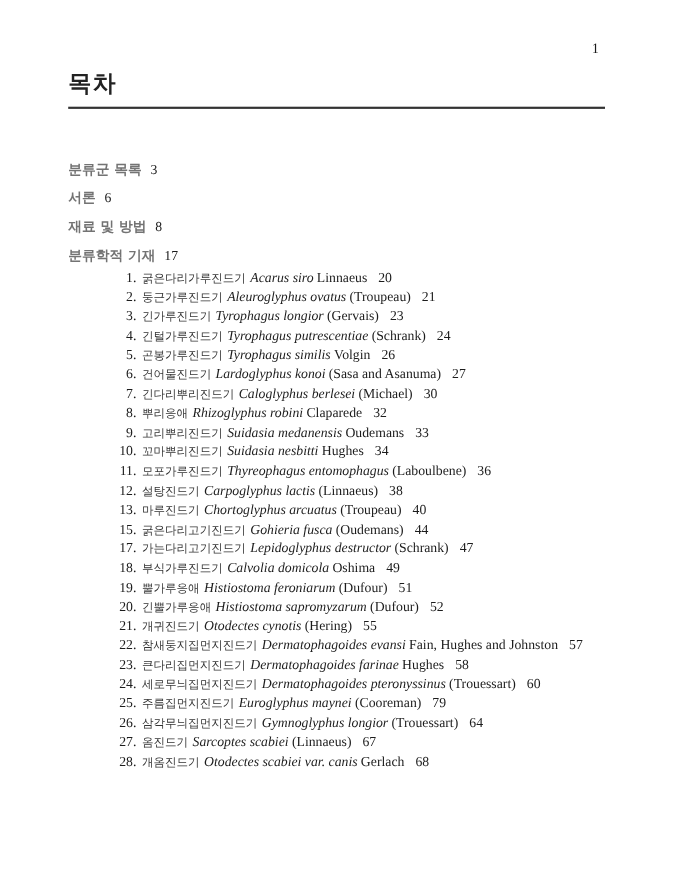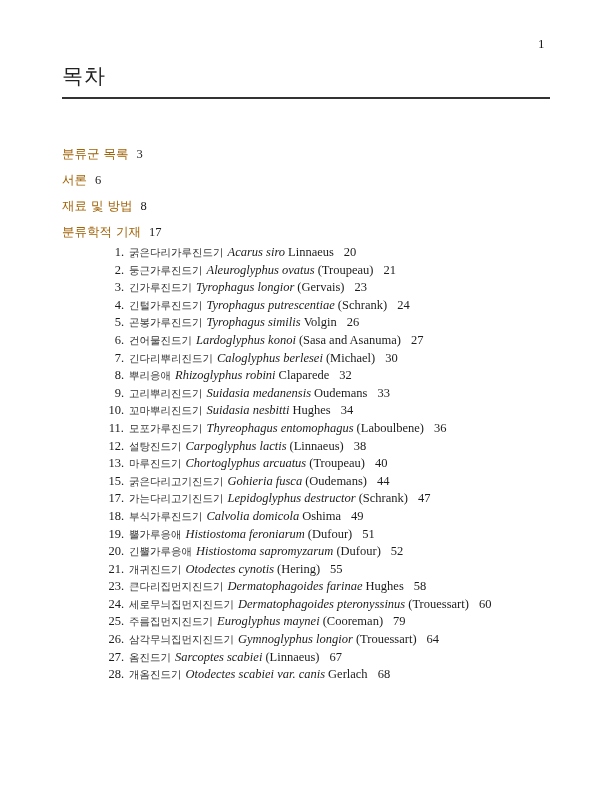--- a/index.html
+++ b/index.html
@@ -6,34 +6,34 @@
     body {
       width: 612px; height: 800px; position: relative; overflow: hidden;
       font-family: "DejaVu Serif", "Liberation Serif", serif; color: #1a1a1a;
     }
     .page-number {
       position: absolute; top: 36px; left: 538px;
       font-family: "Liberation Serif", serif; font-size: 13px;
     }
     .title {
       position: absolute; top: 62px; left: 62px;
-      font-family: "DejaVu Sans", sans-serif; font-size: 21px; font-weight: normal;
+      font-family: "DejaVu Sans", sans-serif; font-size: 21px; font-weight: bold;
       letter-spacing: 1px; color: #222;
     }
     .rule {
       position: absolute; top: 97px; left: 62px; width: 488px; height: 2px;
       background: #333;
     }
     .sections { position: absolute; top: 140px; left: 62px; }
     .section {
       height: 26px; line-height: 26px; white-space: nowrap;
     }
     .section .label {
-      font-family: "DejaVu Sans", sans-serif; font-weight: normal; font-size: 12.5px;
-      color: #a16207;
+      font-family: "DejaVu Sans", sans-serif; font-weight: bold; font-size: 12.5px;
+      color: #737373;
     }
     .section .pg {
       font-family: "Liberation Serif", serif; font-size: 12.5px; margin-left: 8px;
     }
     .entries { position: absolute; top: 244px; left: 102px; }
     .entry {
       height: 17.6px; line-height: 17.6px; white-space: nowrap;
       font-family: "Liberation Serif", serif; font-size: 12.5px; color: #1c1c1c;
     }
     .entry .num { display: inline-block; width: 22px; text-align: right; margin-right: 5px; }
@@ -80,19 +80,20 @@
     <div class="entry"><span class="num">10.</span><span class="kname">꼬마뿌리진드기</span><span class="sci">Suidasia nesbitti</span><span class="auth">Hughes</span><span class="pg">34</span></div>
     <div class="entry"><span class="num">11.</span><span class="kname">모포가루진드기</span><span class="sci">Thyreophagus entomophagus</span><span class="auth">(Laboulbene)</span><span class="pg">36</span></div>
     <div class="entry"><span class="num">12.</span><span class="kname">설탕진드기</span><span class="sci">Carpoglyphus lactis</span><span class="auth">(Linnaeus)</span><span class="pg">38</span></div>
     <div class="entry"><span class="num">13.</span><span class="kname">마루진드기</span><span class="sci">Chortoglyphus arcuatus</span><span class="auth">(Troupeau)</span><span class="pg">40</span></div>
     <div class="entry"><span class="num">15.</span><span class="kname">굵은다리고기진드기</span><span class="sci">Gohieria fusca</span><span class="auth">(Oudemans)</span><span class="pg">44</span></div>
     <div class="entry"><span class="num">17.</span><span class="kname">가는다리고기진드기</span><span class="sci">Lepidoglyphus destructor</span><span class="auth">(Schrank)</span><span class="pg">47</span></div>
     <div class="entry"><span class="num">18.</span><span class="kname">부식가루진드기</span><span class="sci">Calvolia domicola</span><span class="auth">Oshima</span><span class="pg">49</span></div>
     <div class="entry"><span class="num">19.</span><span class="kname">뿔가루응애</span><span class="sci">Histiostoma feroniarum</span><span class="auth">(Dufour)</span><span class="pg">51</span></div>
     <div class="entry"><span class="num">20.</span><span class="kname">긴뿔가루응애</span><span class="sci">Histiostoma sapromyzarum</span><span class="auth">(Dufour)</span><span class="pg">52</span></div>
     <div class="entry"><span class="num">21.</span><span class="kname">개귀진드기</span><span class="sci">Otodectes cynotis</span><span class="auth">(Hering)</span><span class="pg">55</span></div>
+    <div class="entry"><span class="num">22.</span><span class="kname">참새둥지집먼지진드기</span><span class="sci">Dermatophagoides evansi</span><span class="auth">Fain, Hughes and Johnston</span><span class="pg">57</span></div>
     <div class="entry"><span class="num">23.</span><span class="kname">큰다리집먼지진드기</span><span class="sci">Dermatophagoides farinae</span><span class="auth">Hughes</span><span class="pg">58</span></div>
     <div class="entry"><span class="num">24.</span><span class="kname">세로무늬집먼지진드기</span><span class="sci">Dermatophagoides pteronyssinus</span><span class="auth">(Trouessart)</span><span class="pg">60</span></div>
     <div class="entry"><span class="num">25.</span><span class="kname">주름집먼지진드기</span><span class="sci">Euroglyphus maynei</span><span class="auth">(Cooreman)</span><span class="pg">79</span></div>
     <div class="entry"><span class="num">26.</span><span class="kname">삼각무늬집먼지진드기</span><span class="sci">Gymnoglyphus longior</span><span class="auth">(Trouessart)</span><span class="pg">64</span></div>
     <div class="entry"><span class="num">27.</span><span class="kname">옴진드기</span><span class="sci">Sarcoptes scabiei</span><span class="auth">(Linnaeus)</span><span class="pg">67</span></div>
     <div class="entry"><span class="num">28.</span><span class="kname">개옴진드기</span><span class="sci">Otodectes scabiei var. canis</span><span class="auth">Gerlach</span><span class="pg">68</span></div>
   </div>
 
 </body></html>

